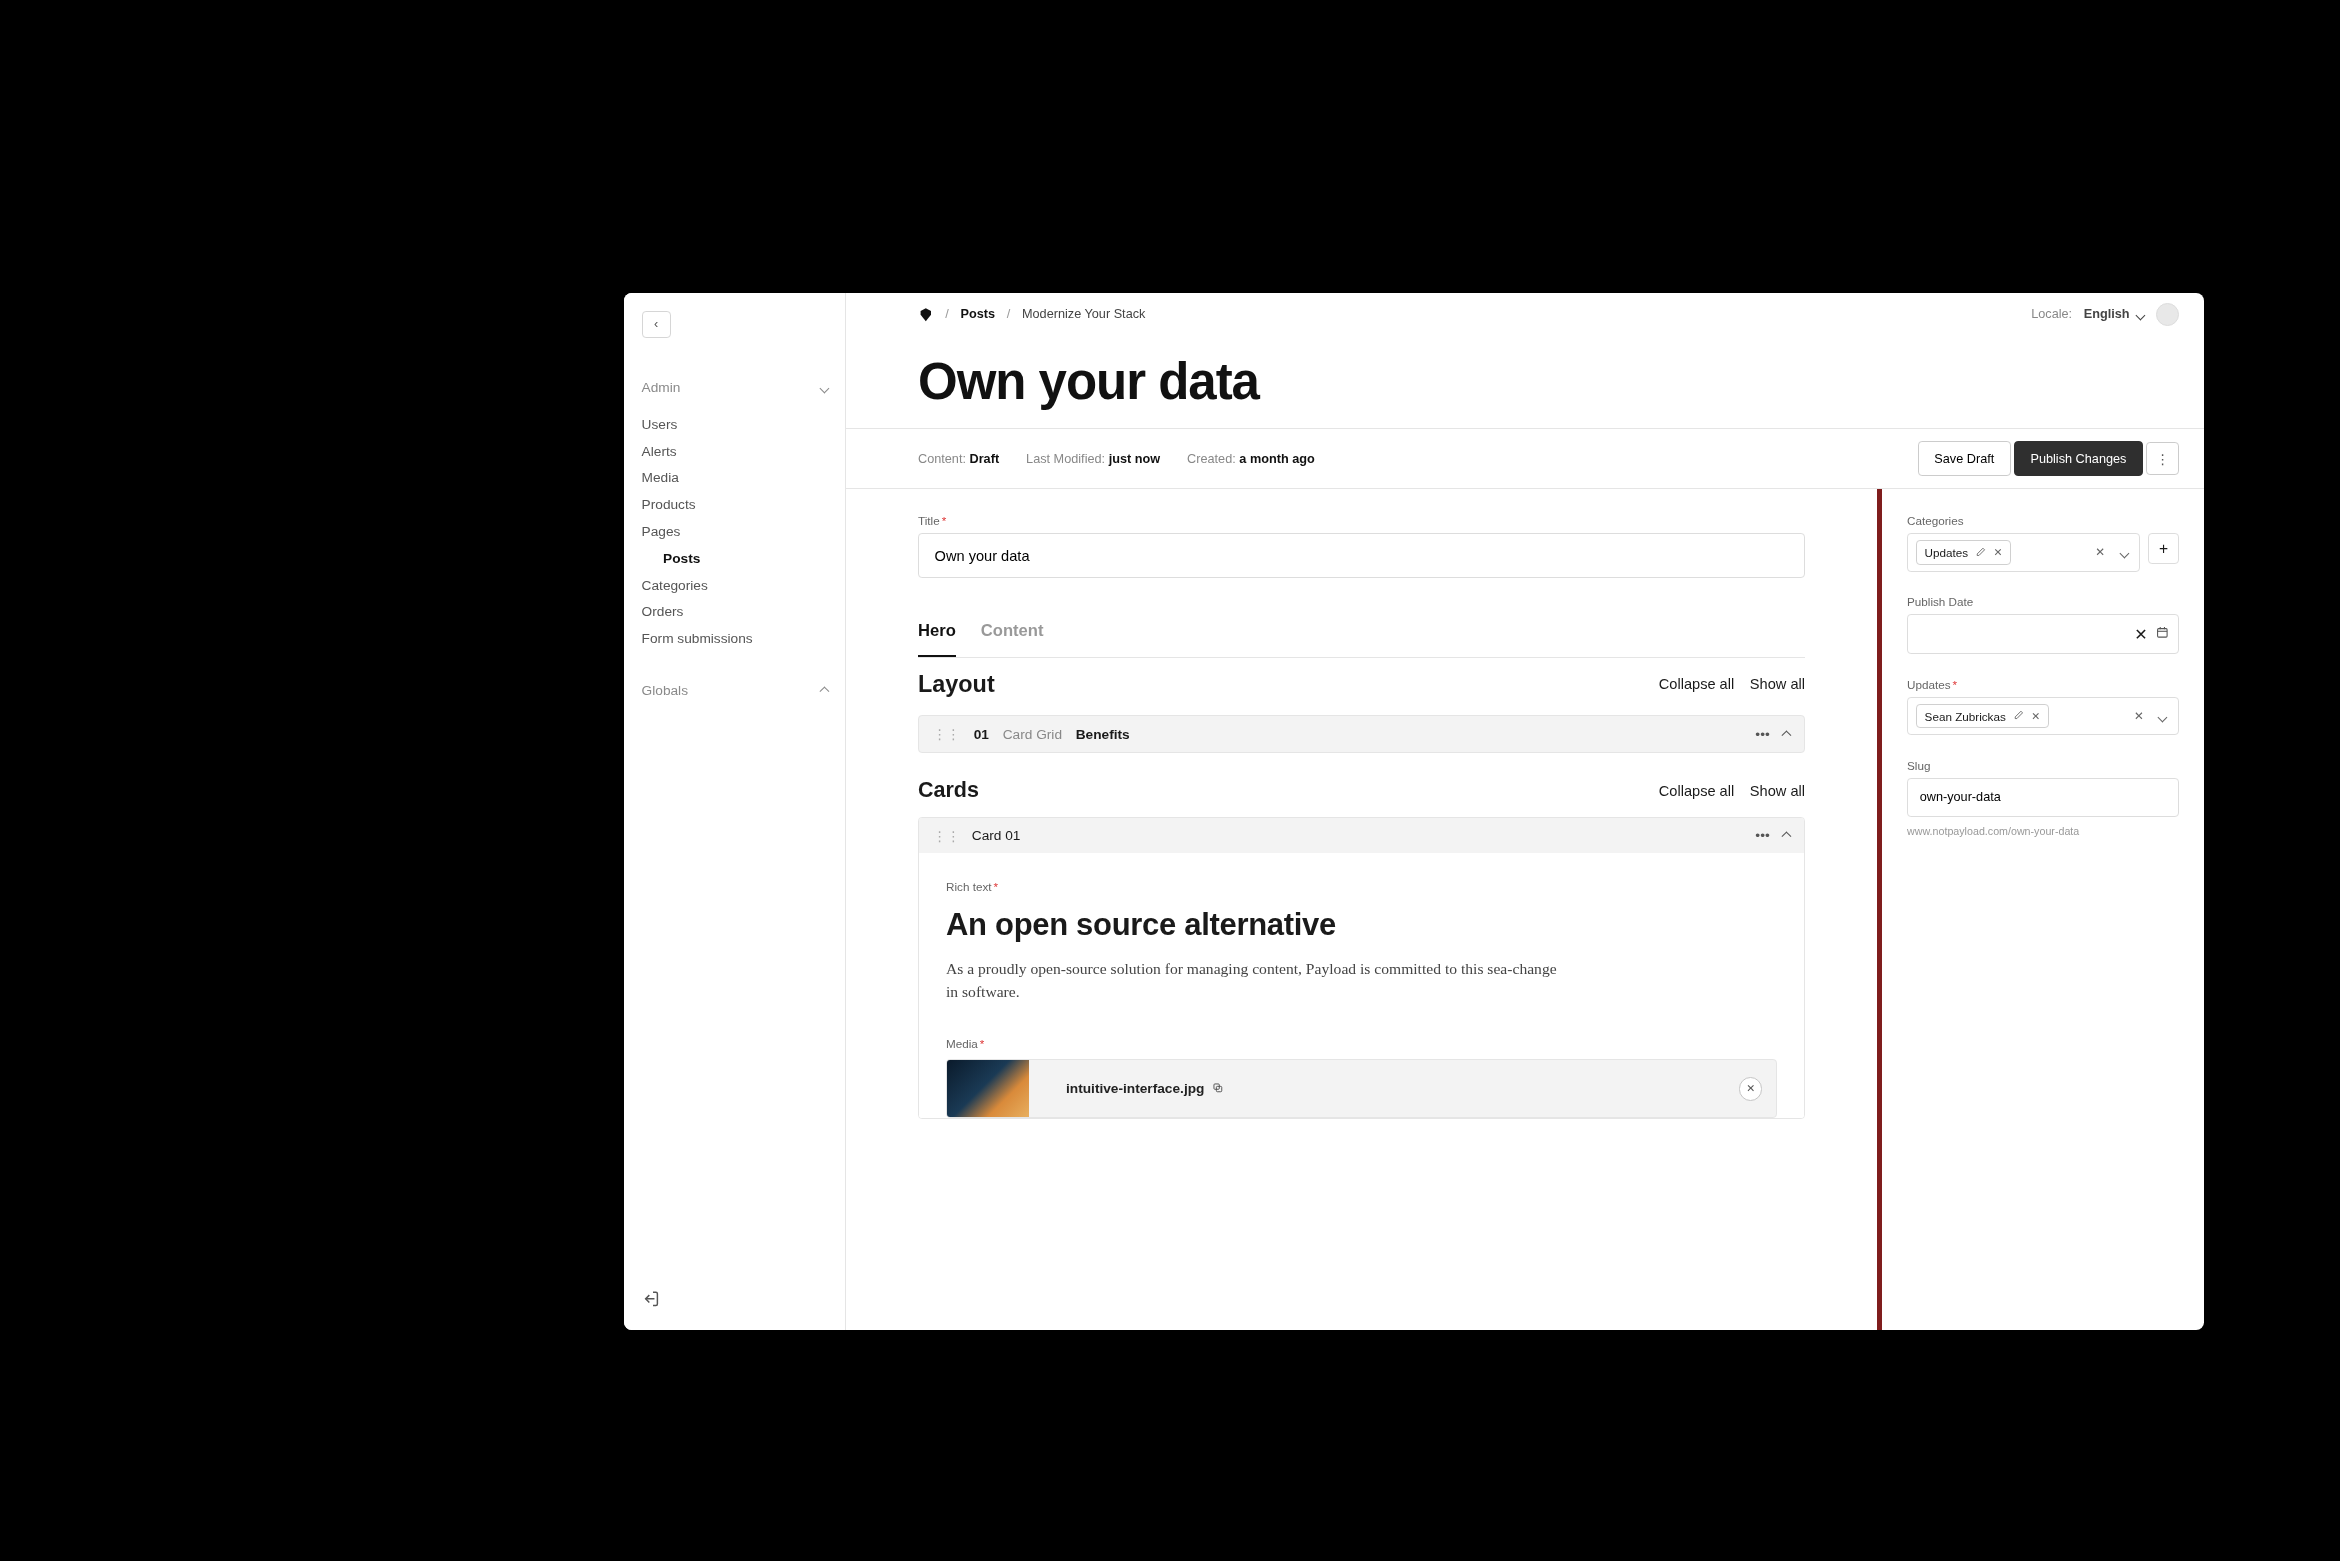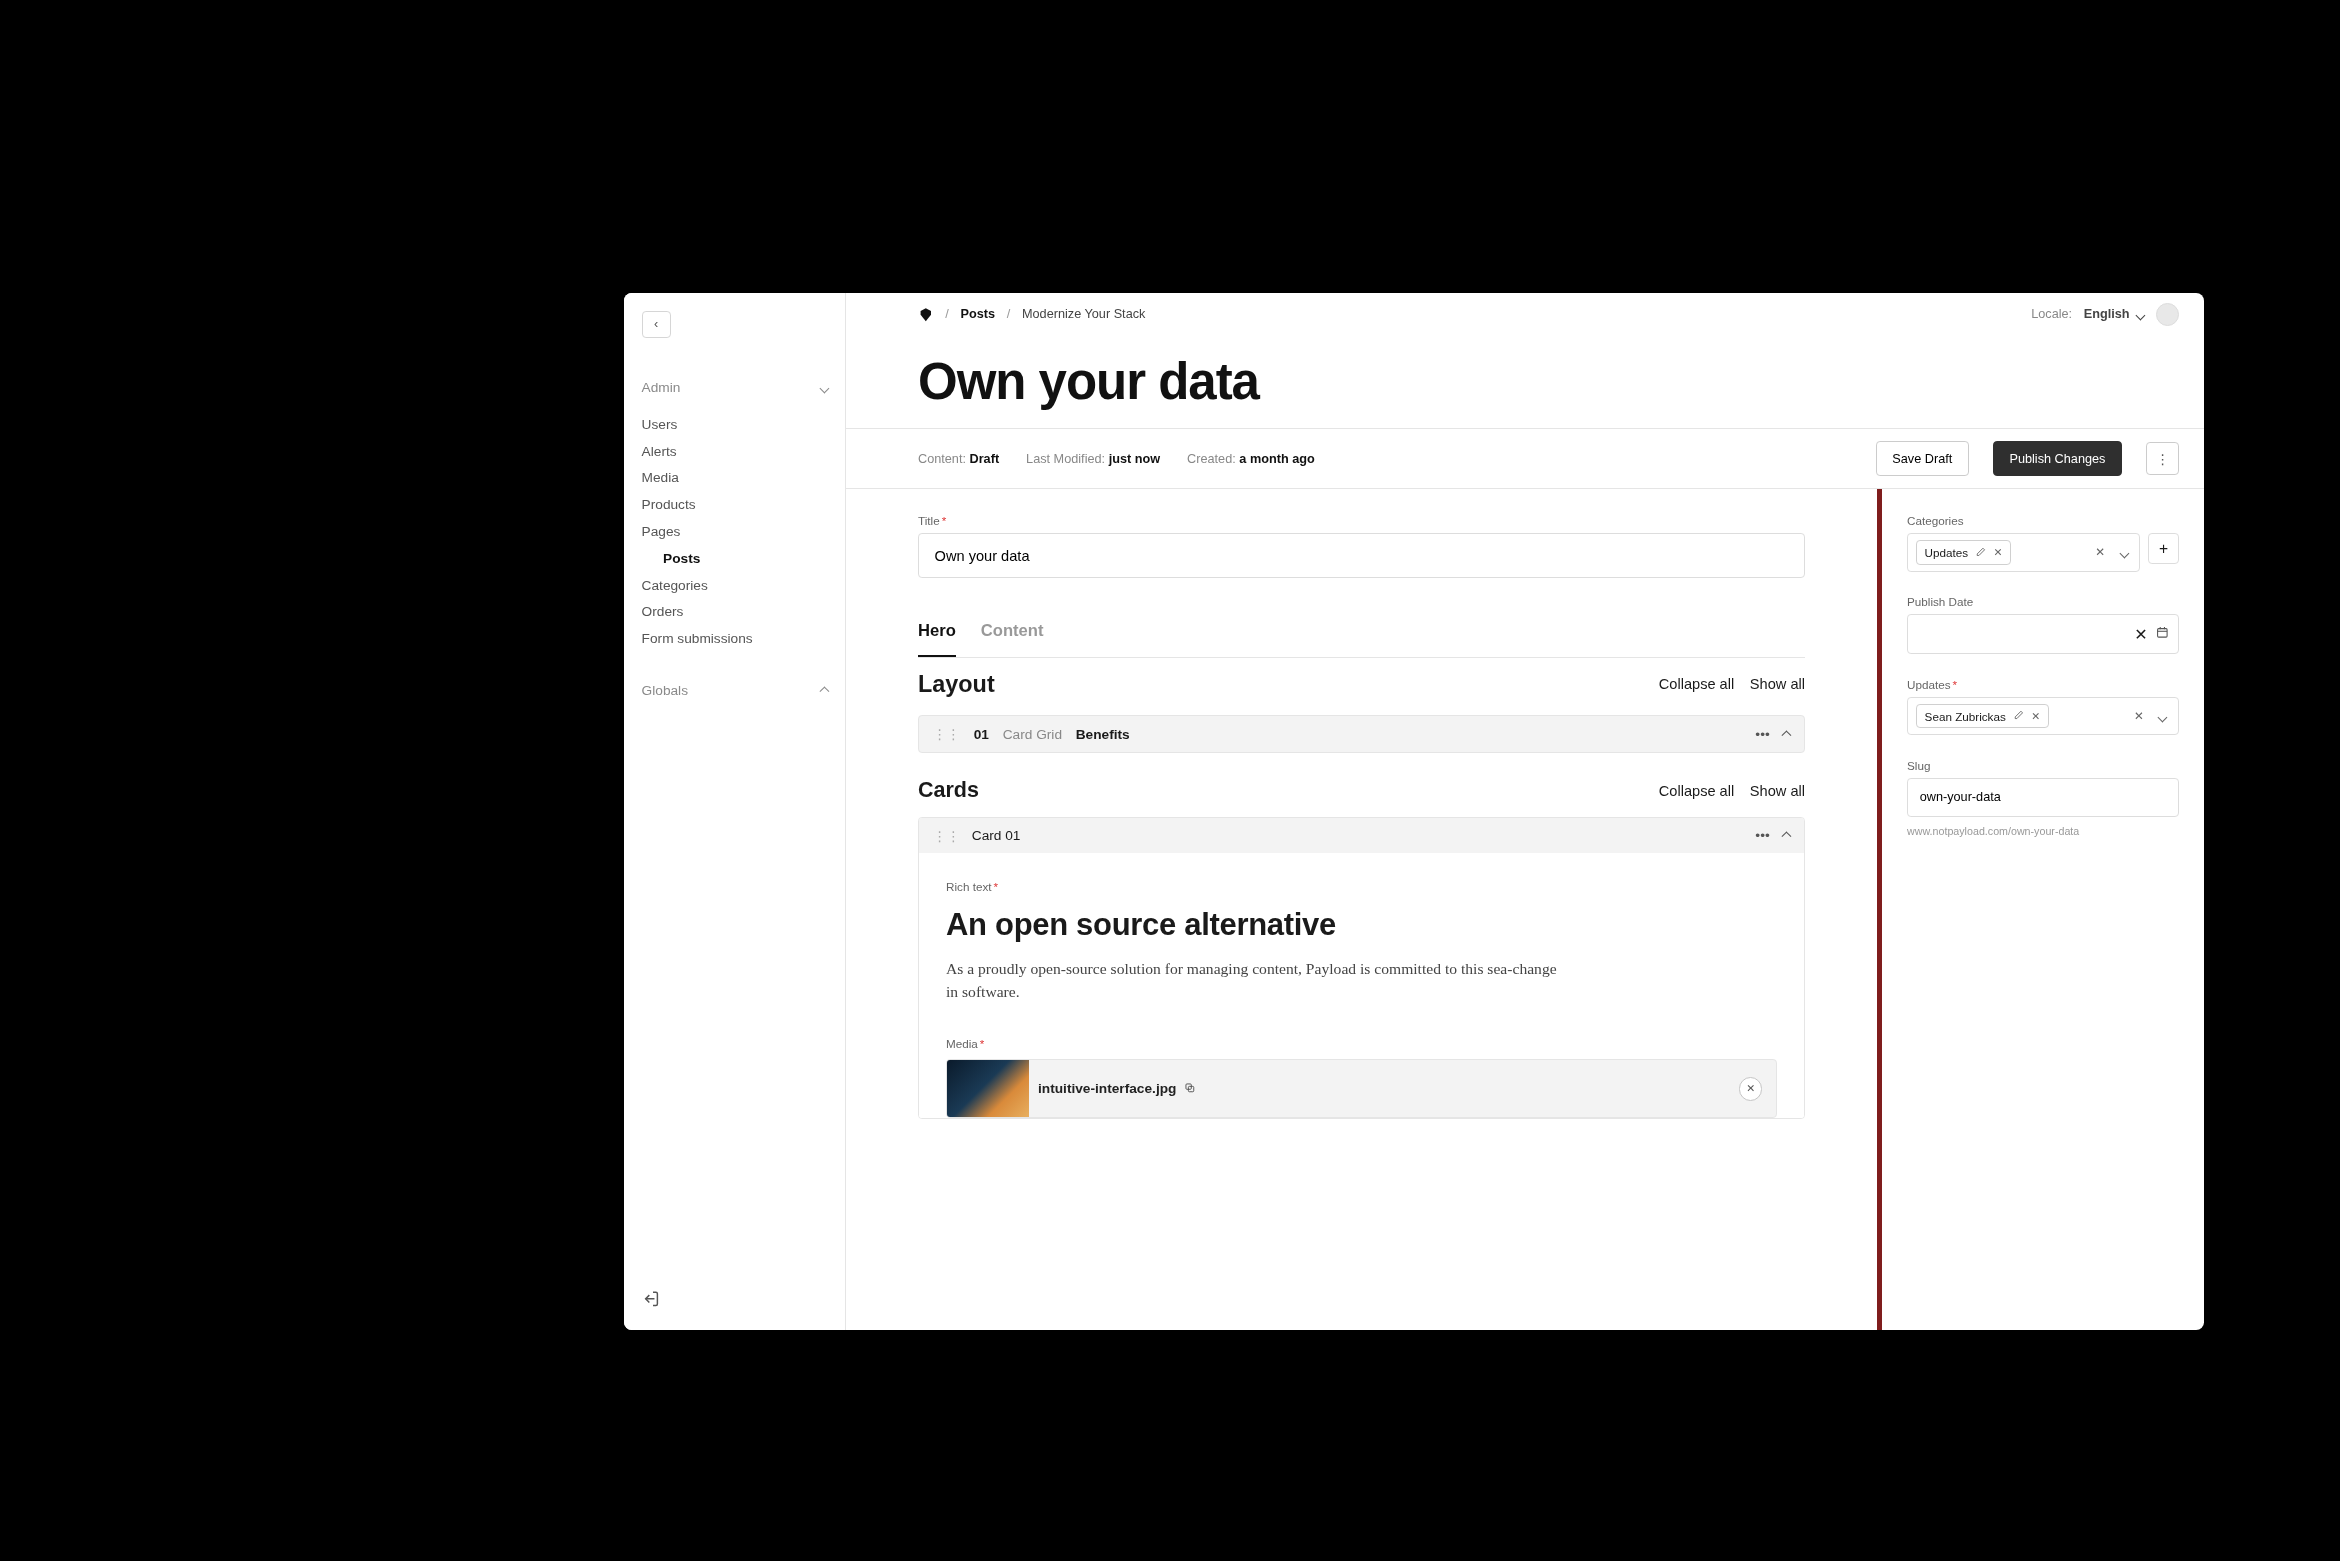--- a/index.html
+++ b/index.html
@@ -174,21 +174,21 @@
     background: #fff;
   }
   .status-left {
     display: flex;
     gap: 27px;
     color: #888;
   }
   .status-left strong { color: #111; font-weight: 700; }
   .status-right {
     display: flex;
-    gap: 24px;
+    gap: 3px;
     align-items: center;
   }
   .btn {
     font-size: 12.7px;
     padding: 9.8px 15.6px;
     border-radius: 3.9px;
     cursor: pointer;
     border: 1px solid #ccc;
     background: #fff;
   }
@@ -348,21 +348,21 @@
   .media-field {
     margin-top: 33px;
   }
   .media-box {
     margin-top: 9.8px;
     background: #f3f3f3;
     border: 1px solid #e5e5e5;
     border-radius: 3.9px;
     display: flex;
     align-items: center;
-    gap: 9px;
+    gap: 37px;
     padding: 0 13.7px 0 0;
     height: 59px;
     overflow: hidden;
   }
   .media-thumb {
     width: 82px;
     height: 59px;
     background: linear-gradient(135deg, #0a1a2a 0%, #1a3a55 45%, #d98a3a 70%, #e8b060 100%);
   }
   .media-filename {

